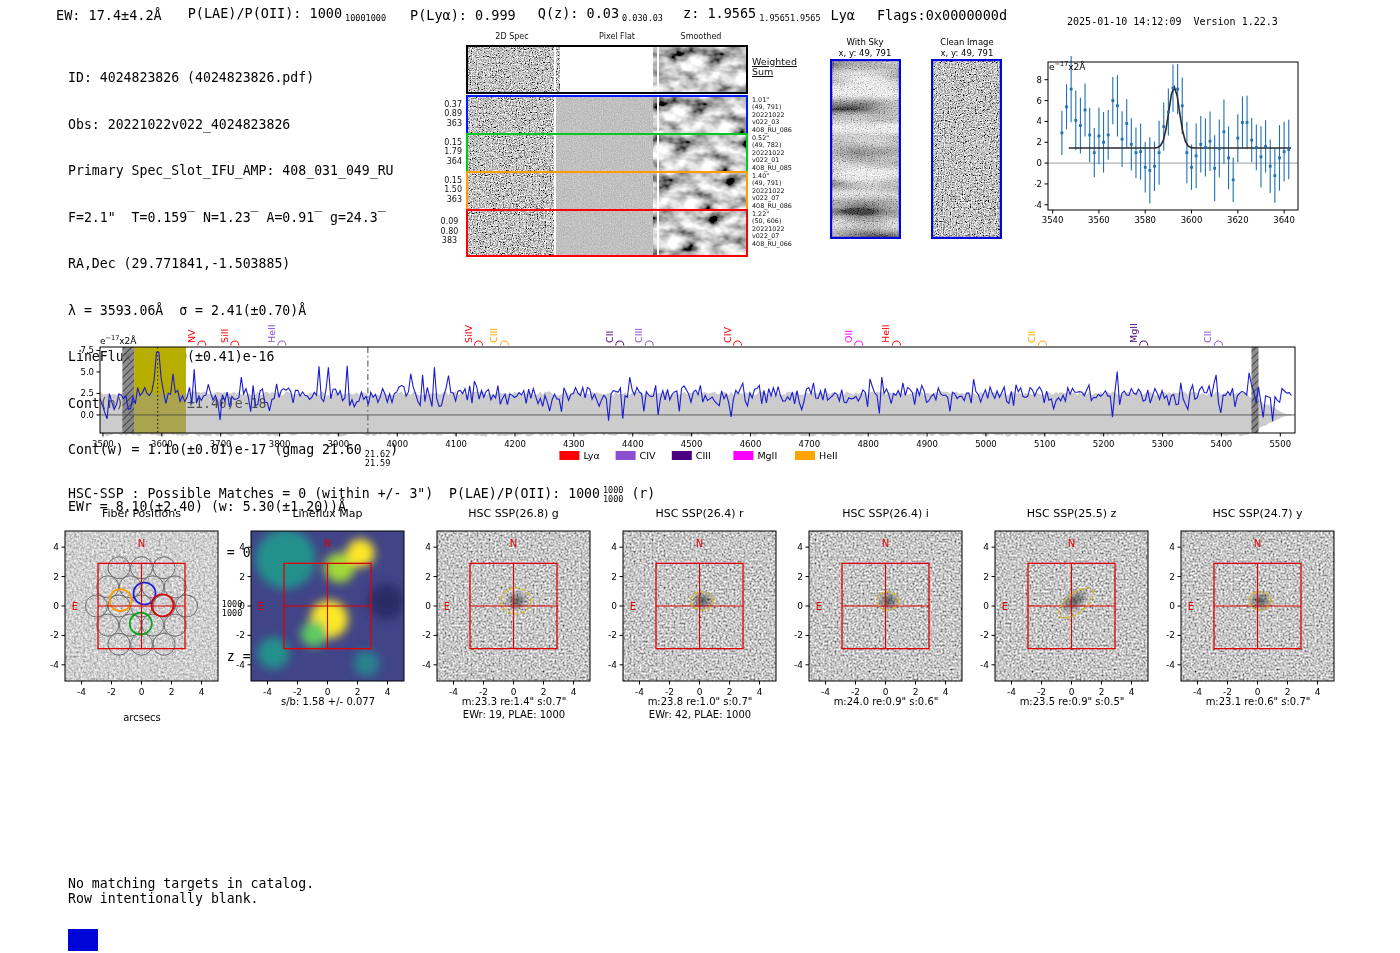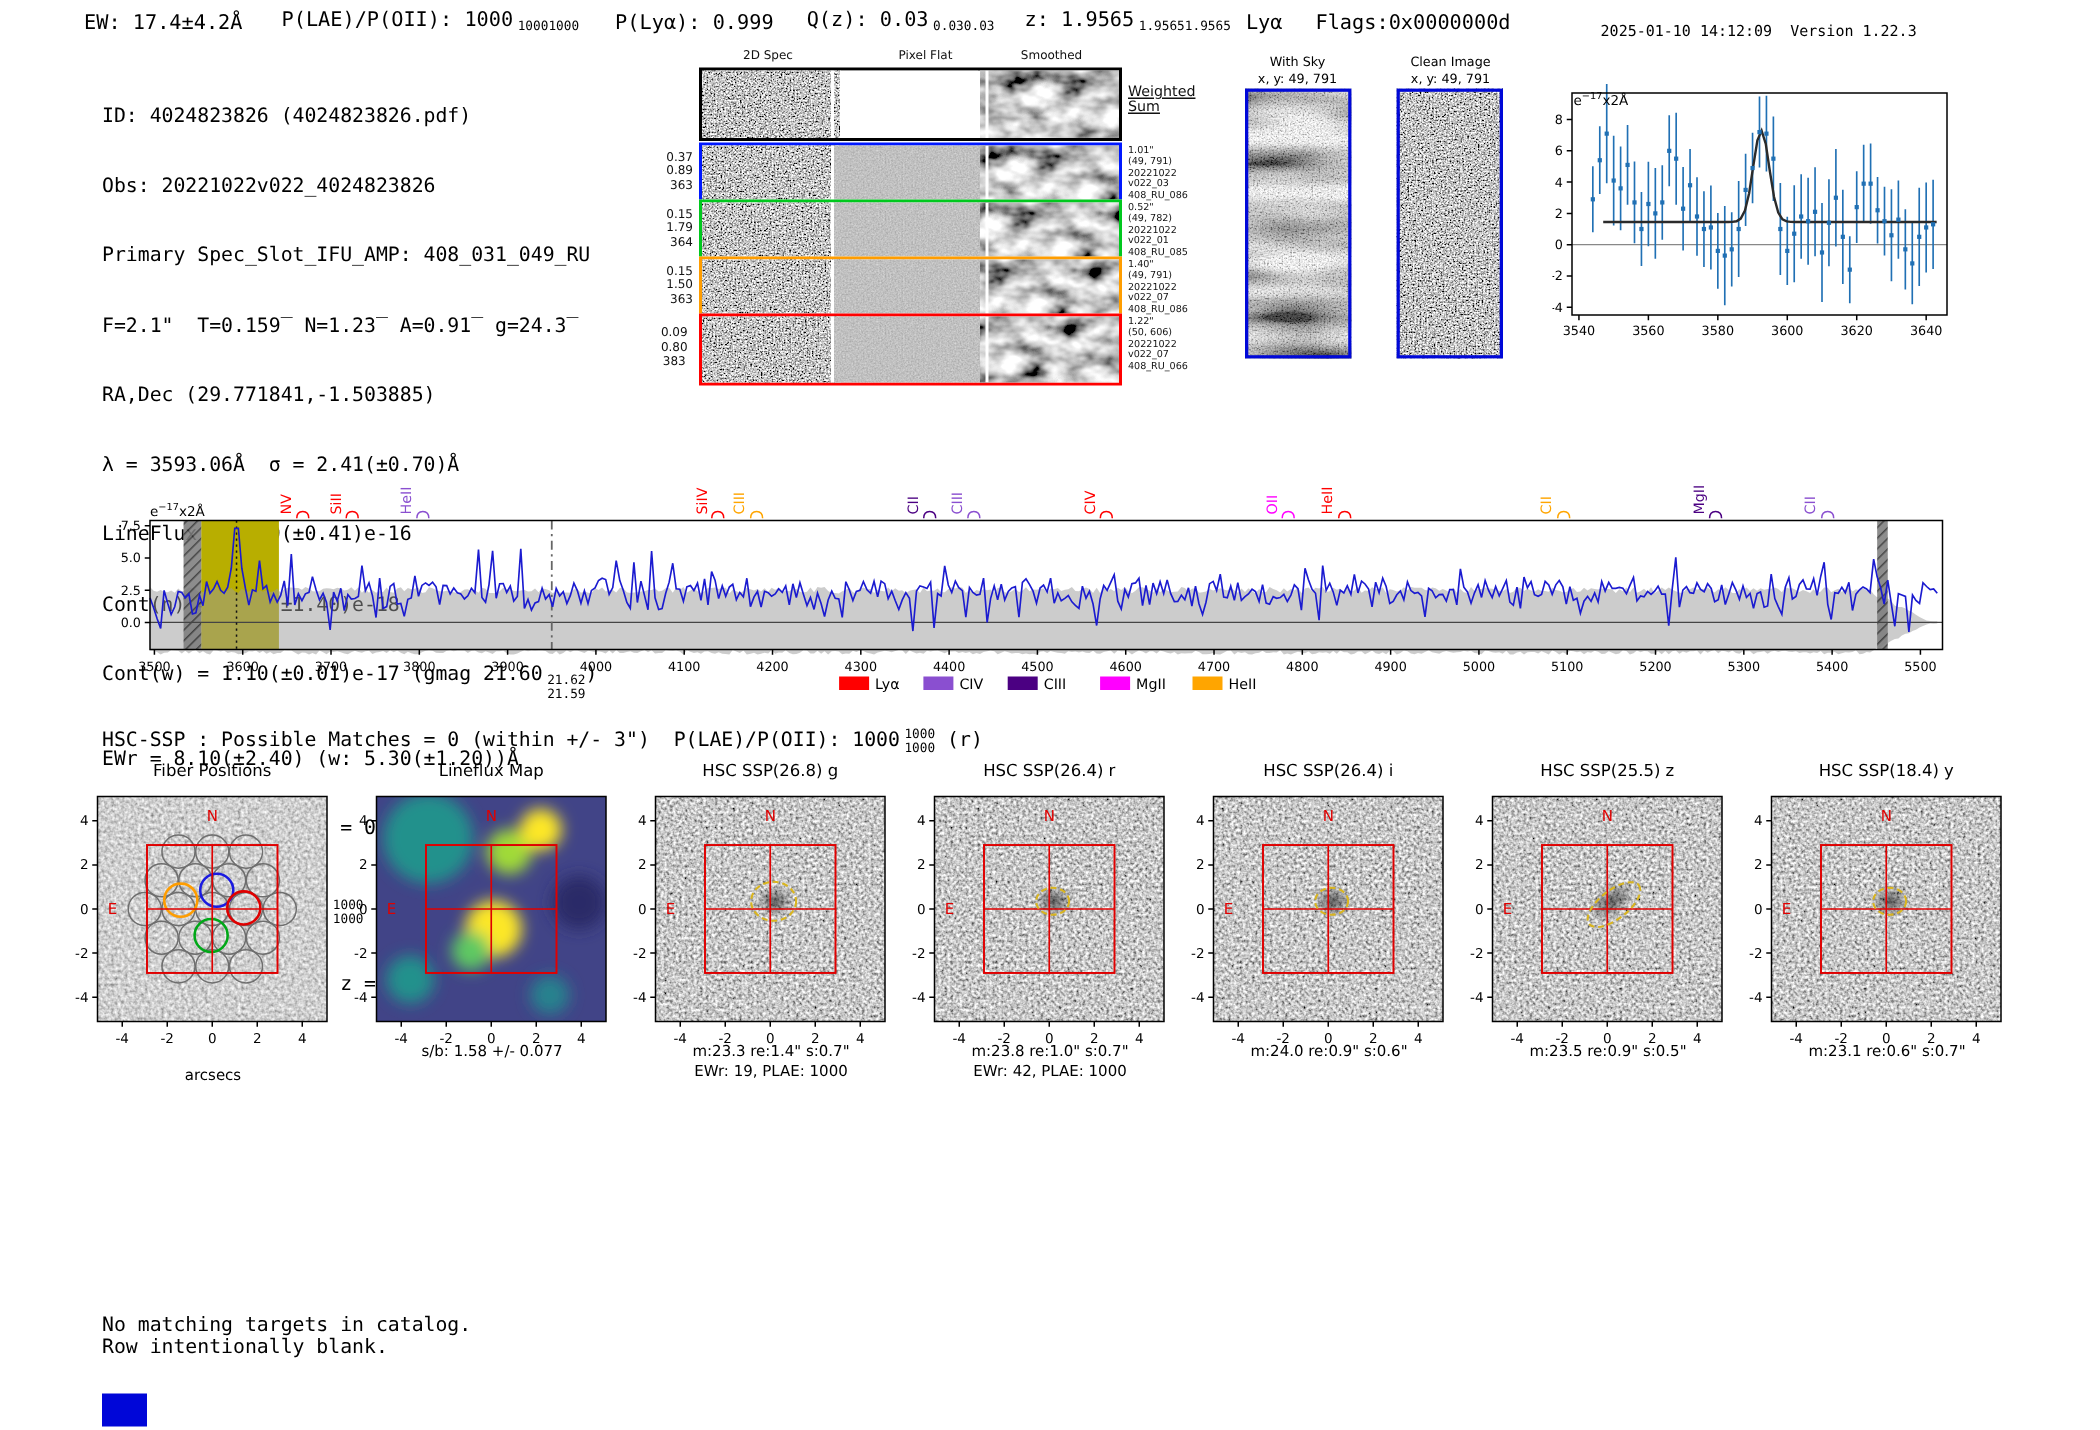--- a/index.html
+++ b/index.html
@@ -786,21 +786,21 @@
     <line x1="132.5" y1="156" x2="132.5" y2="159.5" stroke="#000" stroke-width="1"></line>
     <text x="132.5" y="170" font-size="9" text-anchor="middle" fill="#000" font-family="DejaVu Sans, sans-serif">2</text>
     <line x1="22.5" y1="51.588235294117645" x2="26" y2="51.588235294117645" stroke="#000" stroke-width="1"></line>
     <text x="20" y="54.588235294117645" font-size="9" text-anchor="end" fill="#000" font-family="DejaVu Sans, sans-serif">2</text>
     <line x1="162.5" y1="156" x2="162.5" y2="159.5" stroke="#000" stroke-width="1"></line>
     <text x="162.5" y="170" font-size="9" text-anchor="middle" fill="#000" font-family="DejaVu Sans, sans-serif">4</text>
     <line x1="22.5" y1="22.17647058823529" x2="26" y2="22.17647058823529" stroke="#000" stroke-width="1"></line>
     <text x="20" y="25.17647058823529" font-size="9" text-anchor="end" fill="#000" font-family="DejaVu Sans, sans-serif">4</text>
   </svg>
 <div class="cut-cap" style="position: absolute; left: 969px; top: 696px; width: 206px;">m:23.5  re:0.9"  s:0.5"</div>
-<div class="cut-title" style="position: absolute; left: 1161px; top: 507px; width: 193px;">HSC SSP(18.4) y</div>
+<div class="cut-title" style="position: absolute; left: 1161px; top: 507px; width: 193px;">HSC SSP(24.7) y</div>
 <svg width="206" height="178" style="position:absolute;left:1155px;top:525px">
     <clipPath id="clip6">
       <rect x="26" y="6" width="153" height="150"></rect>
     </clipPath>
     <g clip-path="url(#clip6)">
       <g transform="translate(-138,0)">
         <rect x="164" y="6" width="291" height="150" filter="url(#fCut)"></rect>
       </g>
       <ellipse cx="105.5" cy="75.8529411764706" rx="13" ry="11" fill="url(#gBlob)"></ellipse>
       <rect x="59" y="38.35294117647059" width="87" height="85.29411764705884" fill="none" stroke="#e00000" stroke-width="1.3"></rect>

